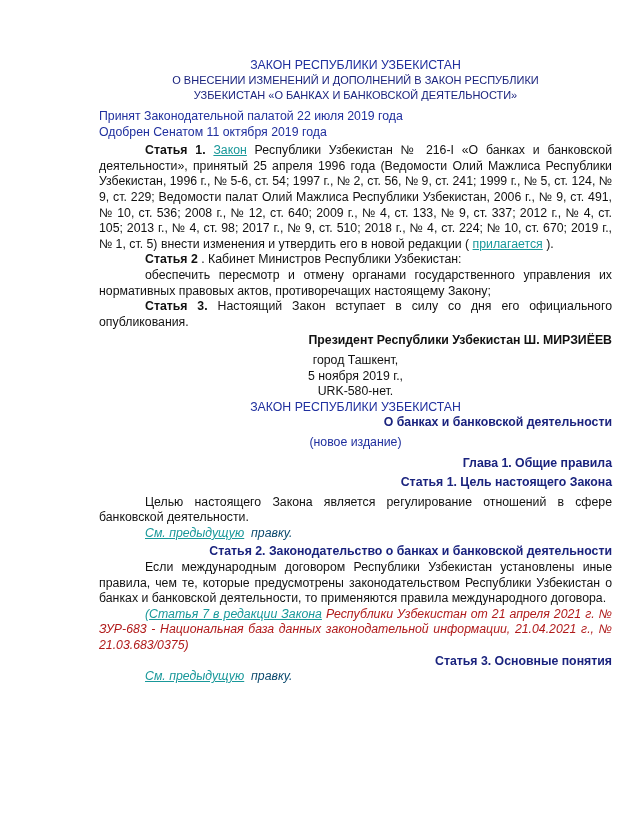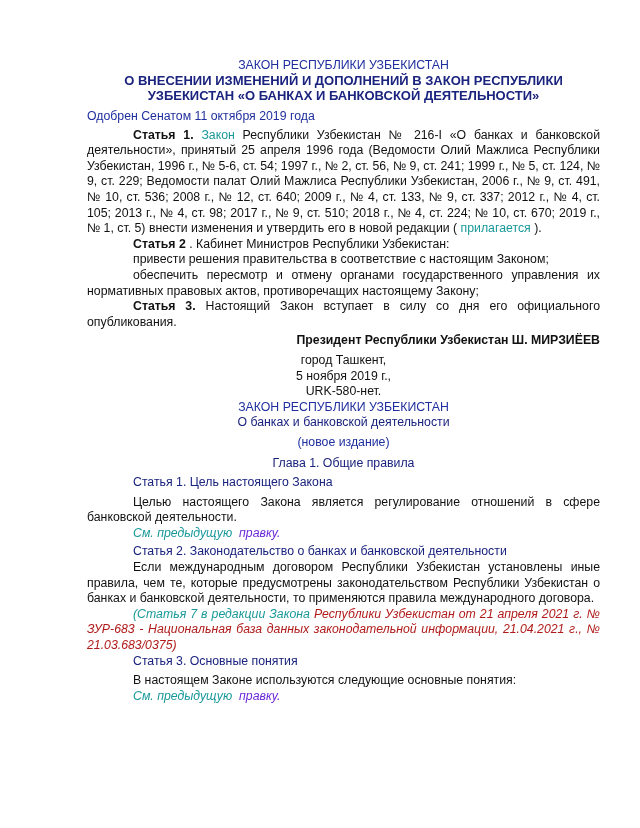--- a/index.html
+++ b/index.html
@@ -1,57 +1,57 @@
 <!DOCTYPE html>
 <html><head>
   <meta charset="utf-8">
   <style>
     html, body { margin: 0; padding: 0; background: #ffffff; }
     body { width: 640px; height: 828px; position: relative; overflow: hidden;
       font-family: "Liberation Sans", sans-serif; font-size: 12.3px; color: #111; }
-    .page { position: absolute; left: 87px; top: 58px; width: 513px; }
+    .page { position: absolute; left: 99px; top: 58px; width: 513px; }
     .center { text-align: center; }
     .blue { color: #1f2f9e; }
     .navy { color: #1a237e; }
-    .teal { color: #19989a; }
-    .magenta { color: #6d28d9; }
+    .teal { color: #19989a; text-decoration: underline; }
+    .magenta { color: #0c4a6e; }
     .red { color: #b01a1a; }
-    .bold { font-weight: normal; }
+    .bold { font-weight: bold; text-align: right; }
     .italic { font-style: italic; }
     p { margin: 0; line-height: 15.6px; }
     .just { text-align: justify; }
     .ind { text-indent: 46px; }
     .h-top { font-size: 12.3px; line-height: 15px; }
-    .h-main { font-weight: bold; font-size: 13px; line-height: 15px; }
+    .h-main { font-weight: normal; font-size: 11px; line-height: 15px; }
     .adopted { margin-top: 6px; line-height: 15.5px; }
     .art-head { font-weight: bold; }
     .link { cursor: pointer; }
     .sign { text-align: right; font-weight: bold; margin-top: 3px; }
     .place { text-align: center; margin-top: 4px; line-height: 15px; }
     .sp4 { margin-top: 4px; }
     .sp6 { margin-top: 6px; }
     .sp3 { margin-top: 3px; }
   </style>
 </head>
 <body>
 
 <div class="page">
 
   <p class="center blue h-top">ЗАКОН РЕСПУБЛИКИ УЗБЕКИСТАН</p>
   <p class="center navy h-main">О ВНЕСЕНИИ ИЗМЕНЕНИЙ И ДОПОЛНЕНИЙ В ЗАКОН РЕСПУБЛИКИ</p>
   <p class="center navy h-main">УЗБЕКИСТАН «О БАНКАХ И БАНКОВСКОЙ ДЕЯТЕЛЬНОСТИ»</p>
 
   <div class="adopted">
+    <p class="blue">Принят Законодательной палатой 22 июля 2019 года</p>
     <p class="blue">Одобрен Сенатом 11 октября 2019 года</p>
   </div>
 
   <p class="just ind sp3"><span class="art-head">Статья 1.</span> <span class="teal link">Закон</span><span> Республики Узбекистан № 216-I «О банках и банковской деятельности», принятый 25 апреля 1996 года (Ведомости Олий Мажлиса Республики Узбекистан, 1996 г., № 5-6, ст. 54; 1997 г., № 2, ст. 56, № 9, ст. 241; 1999 г., № 5, ст. 124, № 9, ст. 229; Ведомости палат Олий Мажлиса Республики Узбекистан, 2006 г., № 9, ст. 491, № 10, ст. 536; 2008 г., № 12, ст. 640; 2009 г., № 4, ст. 133, № 9, ст. 337; 2012 г., № 4, ст. 105; 2013 г., № 4, ст. 98; 2017 г., № 9, ст. 510; 2018 г., № 4, ст. 224; № 10, ст. 670; 2019 г., № 1, ст. 5) внести изменения и утвердить его в новой редакции</span><span> ( </span><span class="teal link">прилагается</span><span> ).</span></p>
 
   <p class="just ind"><span class="art-head">Статья 2</span><span> . Кабинет Министров Республики Узбекистан:</span></p>
-  <p class="just ind">привести решения правительства в соответствие с настоящим Законом;</p>
   <p class="just ind">обеспечить пересмотр и отмену органами государственного управления их нормативных правовых актов, противоречащих настоящему Закону;</p>
 
   <p class="just ind"><span class="art-head">Статья 3.</span><span> Настоящий Закон вступает в силу со дня его официального опубликования.</span></p>
 
   <p class="sign">Президент Республики Узбекистан Ш. МИРЗИЁЕВ</p>
 
   <div class="place">
     <p>город Ташкент,</p>
     <p>5 ноября 2019 г.,</p>
     <p>URK-580-нет.</p>
@@ -64,16 +64,15 @@
 
   <p class="ind navy bold sp3">Статья 1. Цель настоящего Закона</p>
   <p class="just ind sp4">Целью настоящего Закона является регулирование отношений в сфере банковской деятельности.</p>
   <p class="ind italic"><span class="teal">См. предыдущую</span>&nbsp; <span class="magenta link">правку.</span></p>
 
   <p class="ind navy bold sp3">Статья 2. Законодательство о банках и банковской деятельности</p>
   <p class="just ind">Если международным договором Республики Узбекистан установлены иные правила, чем те, которые предусмотрены законодательством Республики Узбекистан о банках и банковской деятельности, то применяются правила международного договора.</p>
   <p class="just ind italic"><span class="teal">(Статья 7 в редакции Закона</span><span class="red link"> Республики Узбекистан от 21 апреля 2021 г. № ЗУР-683 - Национальная база данных законодательной информации, 21.04.2021 г., № 21.03.683/0375)</span></p>
 
   <p class="ind navy bold">Статья 3. Основные понятия</p>
-  <p class="just ind sp4">В настоящем Законе используются следующие основные понятия:</p>
   <p class="ind italic"><span class="teal">См. предыдущую</span>&nbsp; <span class="magenta link">правку.</span></p>
 
 </div>
 
 </body></html>

